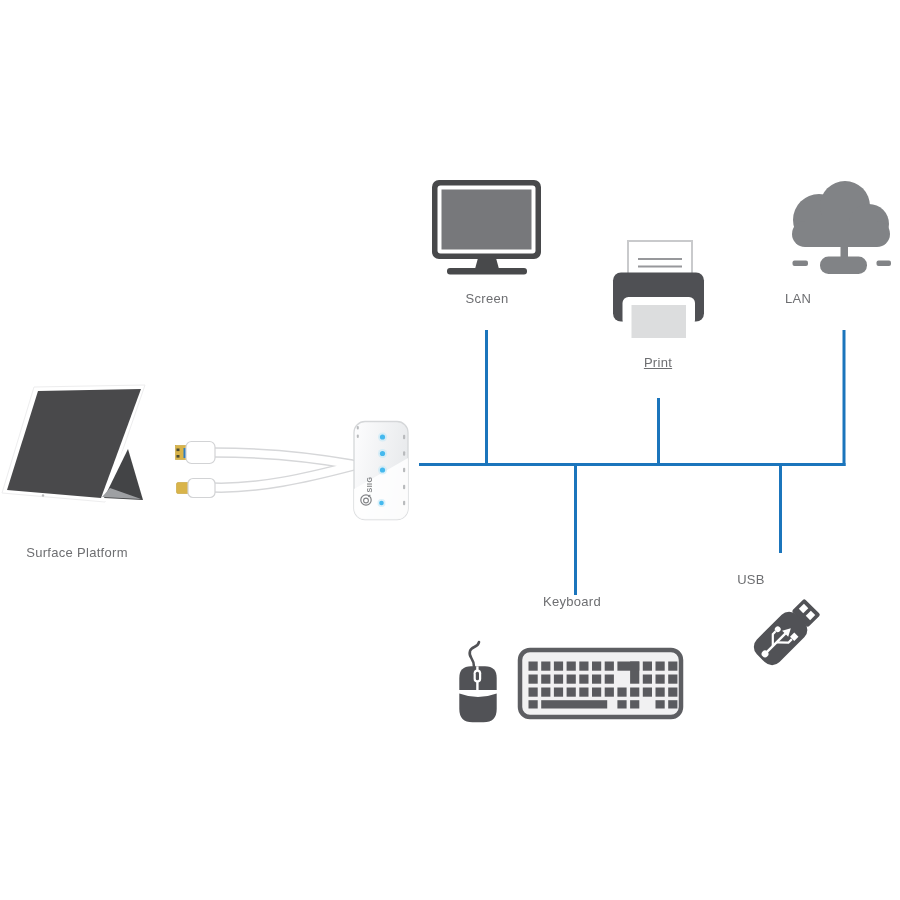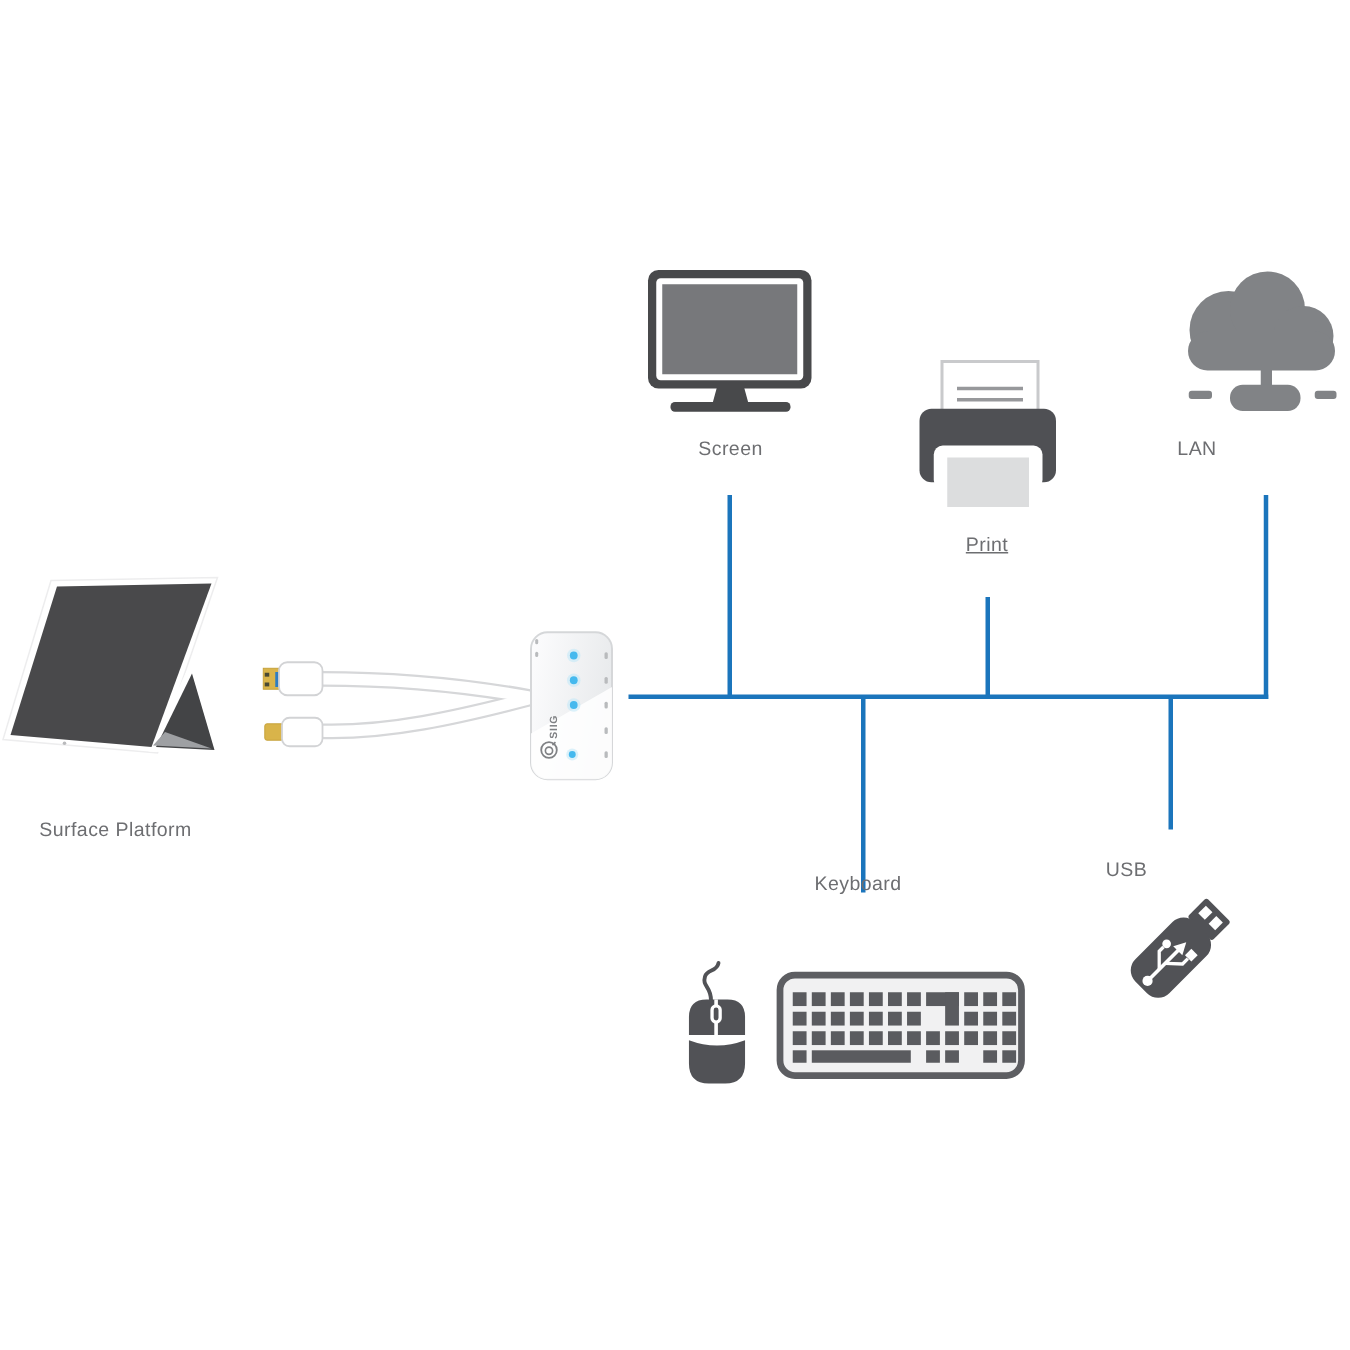--- a/index.html
+++ b/index.html
@@ -201,16 +201,16 @@
         <polyline points="0,7.5 8.5,-0.5 8.5,-5.5" stroke="#ffffff" stroke-width="2.2" fill="none"></polyline>
         <rect x="5.5" y="-11.8" width="6" height="6" fill="#ffffff"></rect>
       </g>
     </g>
   </svg>
 
   <div class="node-label" style="left:77px;top:542px;">Surface Platform</div>
   <div class="node-label" style="left:487px;top:288px;">Screen</div>
   <div class="node-label" style="left:658px;top:352px;text-decoration:underline;">Print</div>
   <div class="node-label" style="left:798px;top:288px;">LAN</div>
-  <div class="node-label" style="left:572px;top:578px;">Keyboard</div>
+  <div class="node-label" style="left:572px;top:591px;">Keyboard</div>
   <div class="node-label" style="left:751px;top:569px;">USB</div>
 
 </div>
 
 </body></html>

